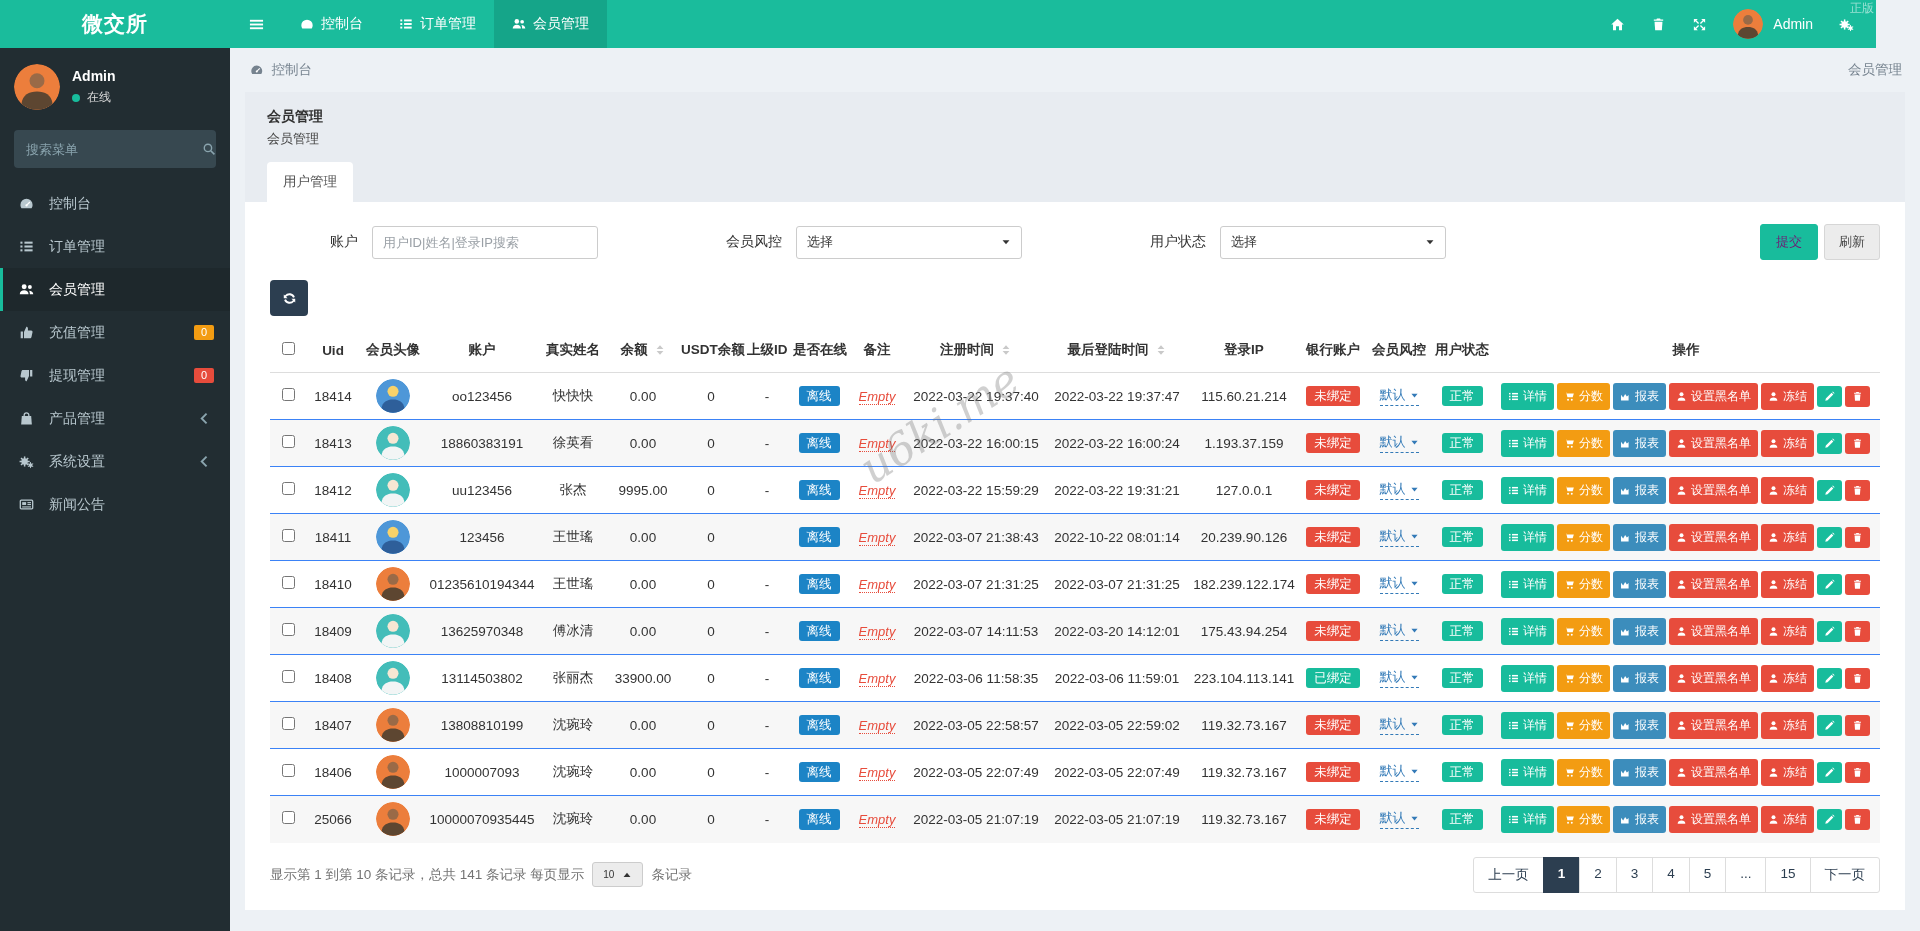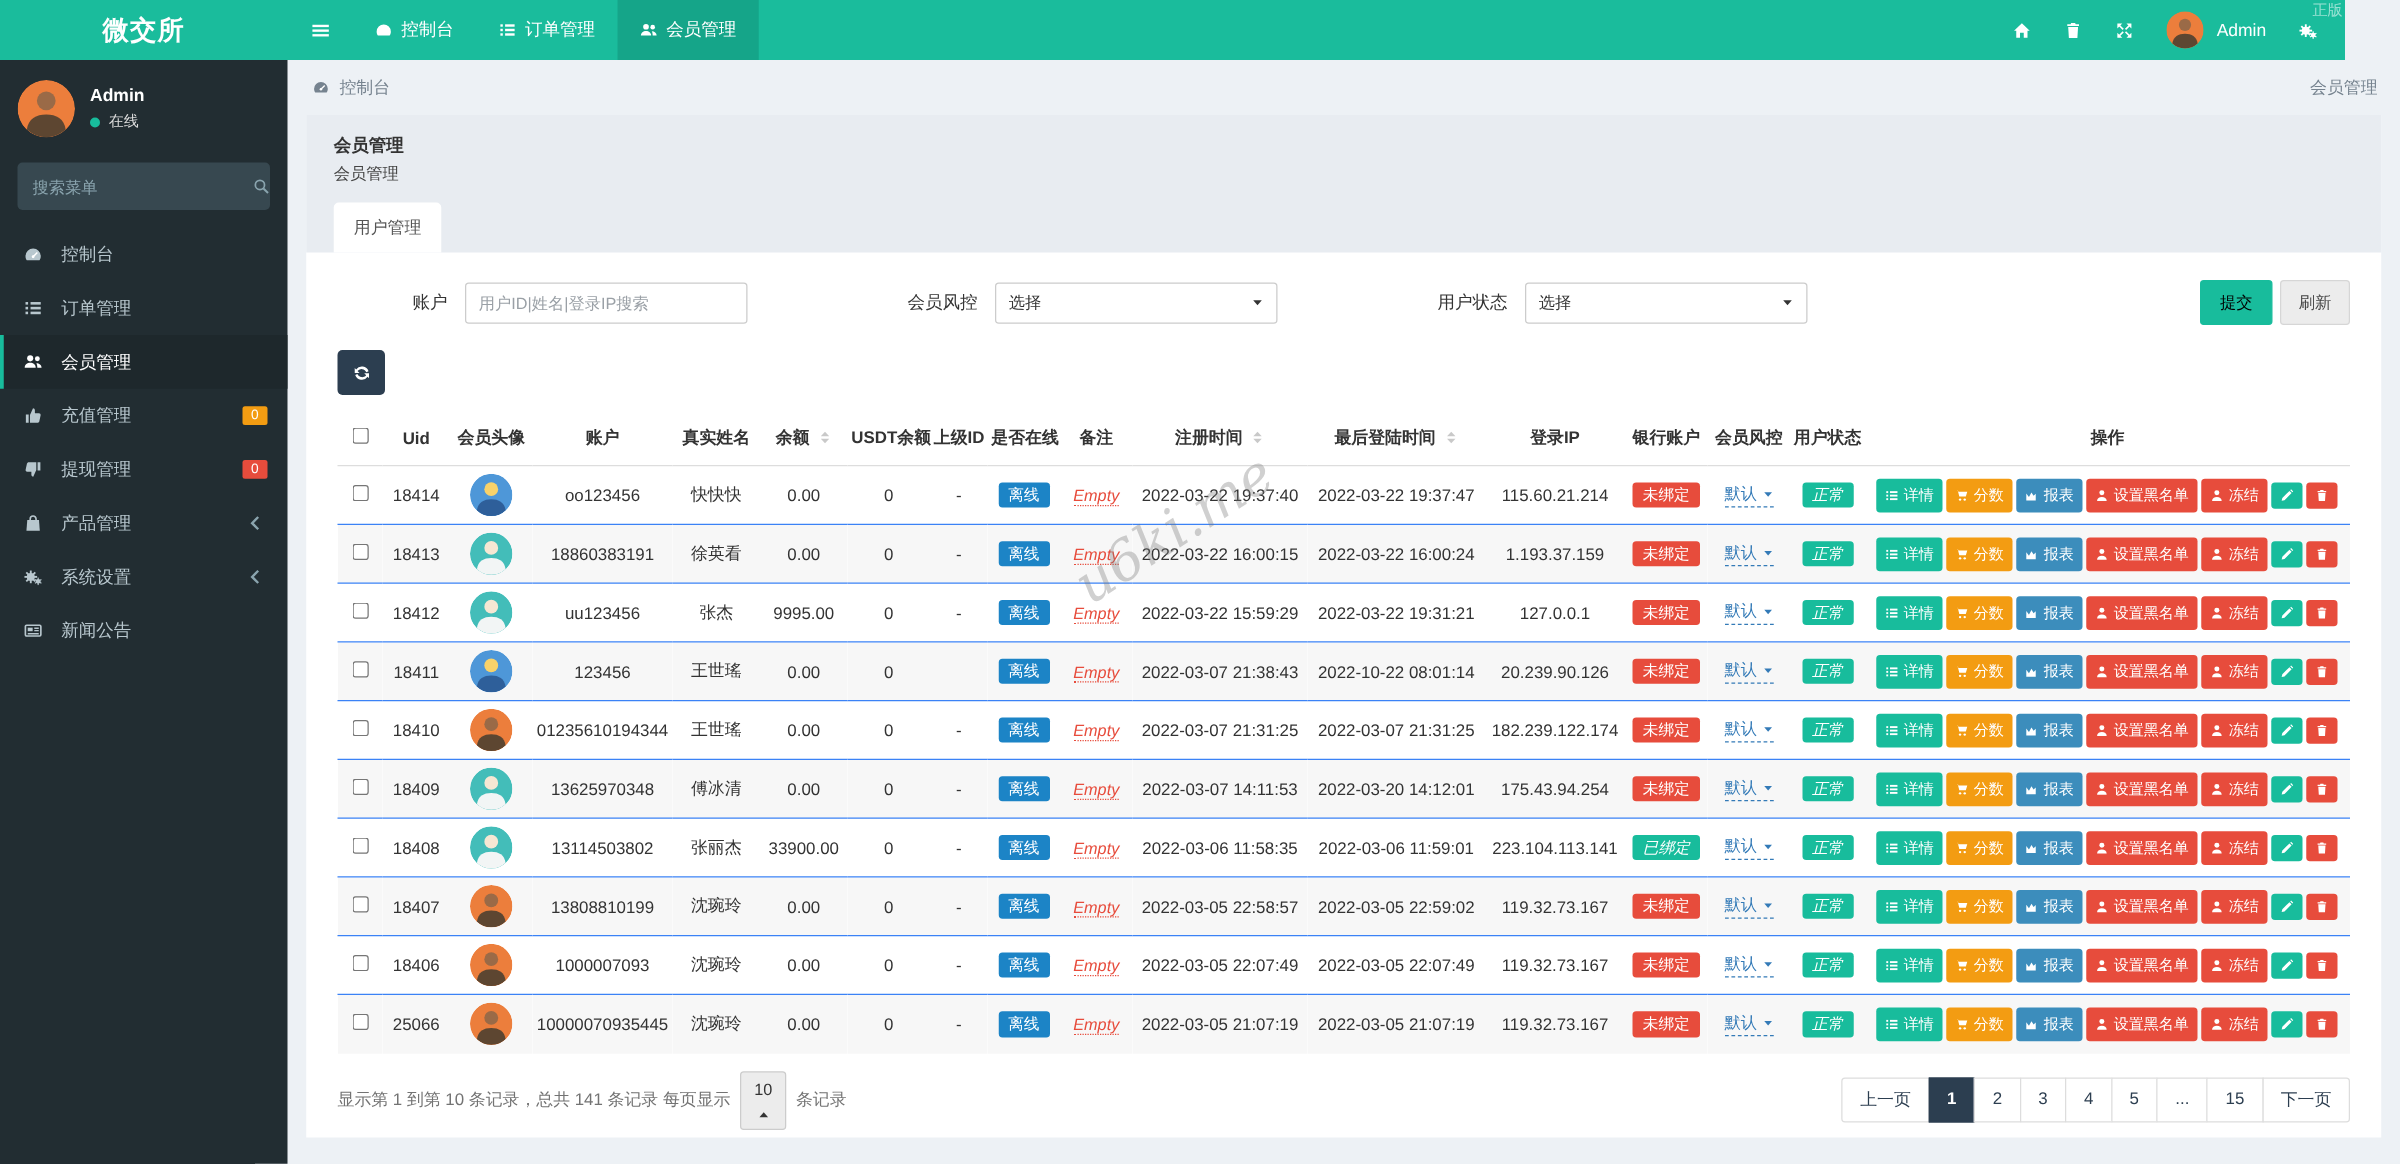--- a/index.html
+++ b/index.html
@@ -51,46 +51,46 @@
   
   .filters{display:flex;align-items:center;}
   .flabel{min-width:88px;text-align:right;margin-right:14px;color:#333;font-size:14px;}
   .finput{width:226px;height:33px;border:1px solid #ccc;border-radius:3px;padding:0 10px;font-size:13px;font-family:inherit;color:#333;outline:none;}
   .finput::placeholder{color:#9aa0a6;}
   .fselect{width:226px;height:33px;border:1px solid #ccc;border-radius:3px;padding:0 10px;font-size:13px;color:#333;display:flex;align-items:center;justify-content:space-between;background:#fff;cursor:pointer;}
   .fselect .icon{font-size:10px;color:#333;}
   .fgroup{display:flex;align-items:center;}
   .fgroup + .fgroup{margin-left:96px;}
   .fbuttons{margin-left:auto;display:flex;gap:6px;}
-  .btn-submit{background:#18bc9c;color:#000000;border:1px solid #18bc9c;border-radius:3px;padding:8px 15px;font-size:13px;font-family:inherit;cursor:pointer;}
+  .btn-submit{background:#18bc9c;color:#701a75;border:1px solid #18bc9c;border-radius:3px;padding:8px 15px;font-size:13px;font-family:inherit;cursor:pointer;}
   .btn-refresh{background:#ececec;color:#444;border:1px solid #d6d6d6;border-radius:3px;padding:8px 14px;font-size:13px;font-family:inherit;cursor:pointer;}
   .table-refresh{margin-top:20px;width:38px;height:36px;background:#2c3e50;border:none;border-radius:4px;color:#fff;display:flex;align-items:center;justify-content:center;font-size:15px;cursor:pointer;}
   
   table{width:100%;border-collapse:collapse;margin-top:12px;table-layout:fixed;}
   th{font-size:13.5px;font-weight:bold;color:#333;padding:13px 3px;border-bottom:1px solid #ddd;text-align:center;white-space:nowrap;}
   th .th-inner{display:inline-flex;align-items:center;gap:6px;justify-content:center;}
   .sort-icon{font-size:12px;color:#c9c9c9;}
   td{font-size:13.5px;color:#333;padding:6px 3px;text-align:center;vertical-align:middle;height:47px;white-space:nowrap;overflow:hidden;}
   tbody tr:nth-child(even){background:#f7f7f7;}
   tbody tr{border-top:1px solid #3b82f6;}
   .avatar{width:34px;height:34px;border-radius:50%;overflow:hidden;display:inline-block;vertical-align:middle;}
   .avatar svg{width:34px;height:34px;display:block;}
   .badge{display:inline-block;color:#fff;font-size:12.5px;padding:4px 8px;border-radius:3px;line-height:1;}
   .b-blue{background:#1c84c6;}
-  .b-green{background:#18bc9c;font-style:italic;}
+  .b-green{background:#18bc9c;}
   .b-red{background:#e74c3c;}
   .link-empty{color:#e74c3c;font-style:italic;border-bottom:1px dotted #e74c3c;cursor:pointer;font-size:13px;}
   .link-risk{color:#337ab7;border-bottom:1px dashed #337ab7;cursor:pointer;font-size:13px;display:inline-flex;align-items:center;gap:4px;padding-bottom:1px;}
   .link-risk .icon{font-size:9px;}
   .abtn{display:inline-flex;align-items:center;gap:4px;color:#fff;font-size:12px;border:none;border-radius:3px;padding:5px 7px;margin:0 2px 0 1px;cursor:pointer;font-family:inherit;vertical-align:middle;}
   .abtn .icon{font-size:11px;}
   
   .tfooter{display:flex;align-items:center;justify-content:space-between;margin-top:14px;color:#737373;font-size:13.5px;}
   .pageinfo{display:flex;align-items:center;gap:8px;}
-  .per-page{display:inline-flex;align-items:center;gap:8px;border:1px solid #ccc;background:#ececec;border-radius:3px;padding:6px 10px;color:#333;cursor:pointer;font-size:13px;flex-direction:column;}
+  .per-page{display:inline-flex;align-items:center;gap:8px;border:1px solid #ccc;background:#ececec;border-radius:3px;padding:6px 10px;color:#333;cursor:pointer;font-size:10px;}
   .per-page .icon{font-size:10px;}
   .pagination{display:flex;list-style:none;}
   .pagination li{border:1px solid #ddd;background:#fff;color:#2c3e50;padding:8px 14px;font-size:13.5px;cursor:pointer;margin-left:-1px;}
   .pagination li:first-child{border-radius:3px 0 0 3px;margin-left:16px;}
   .pagination li:last-child{border-radius:0 3px 3px 0;}
   .pagination li.active{background:#2c3e50;border-color:#2c3e50;color:#fff;font-weight:bold;}
   .watermark{position:absolute;left:620px;top:350px;transform:rotate(-33deg);font-size:44px;font-style:italic;color:rgba(120,120,120,.35);font-family:"DejaVu Serif",serif;pointer-events:none;z-index:5;}
   input[type=checkbox]{width:13px;height:13px;cursor:pointer;}
 </style>
 </head>

